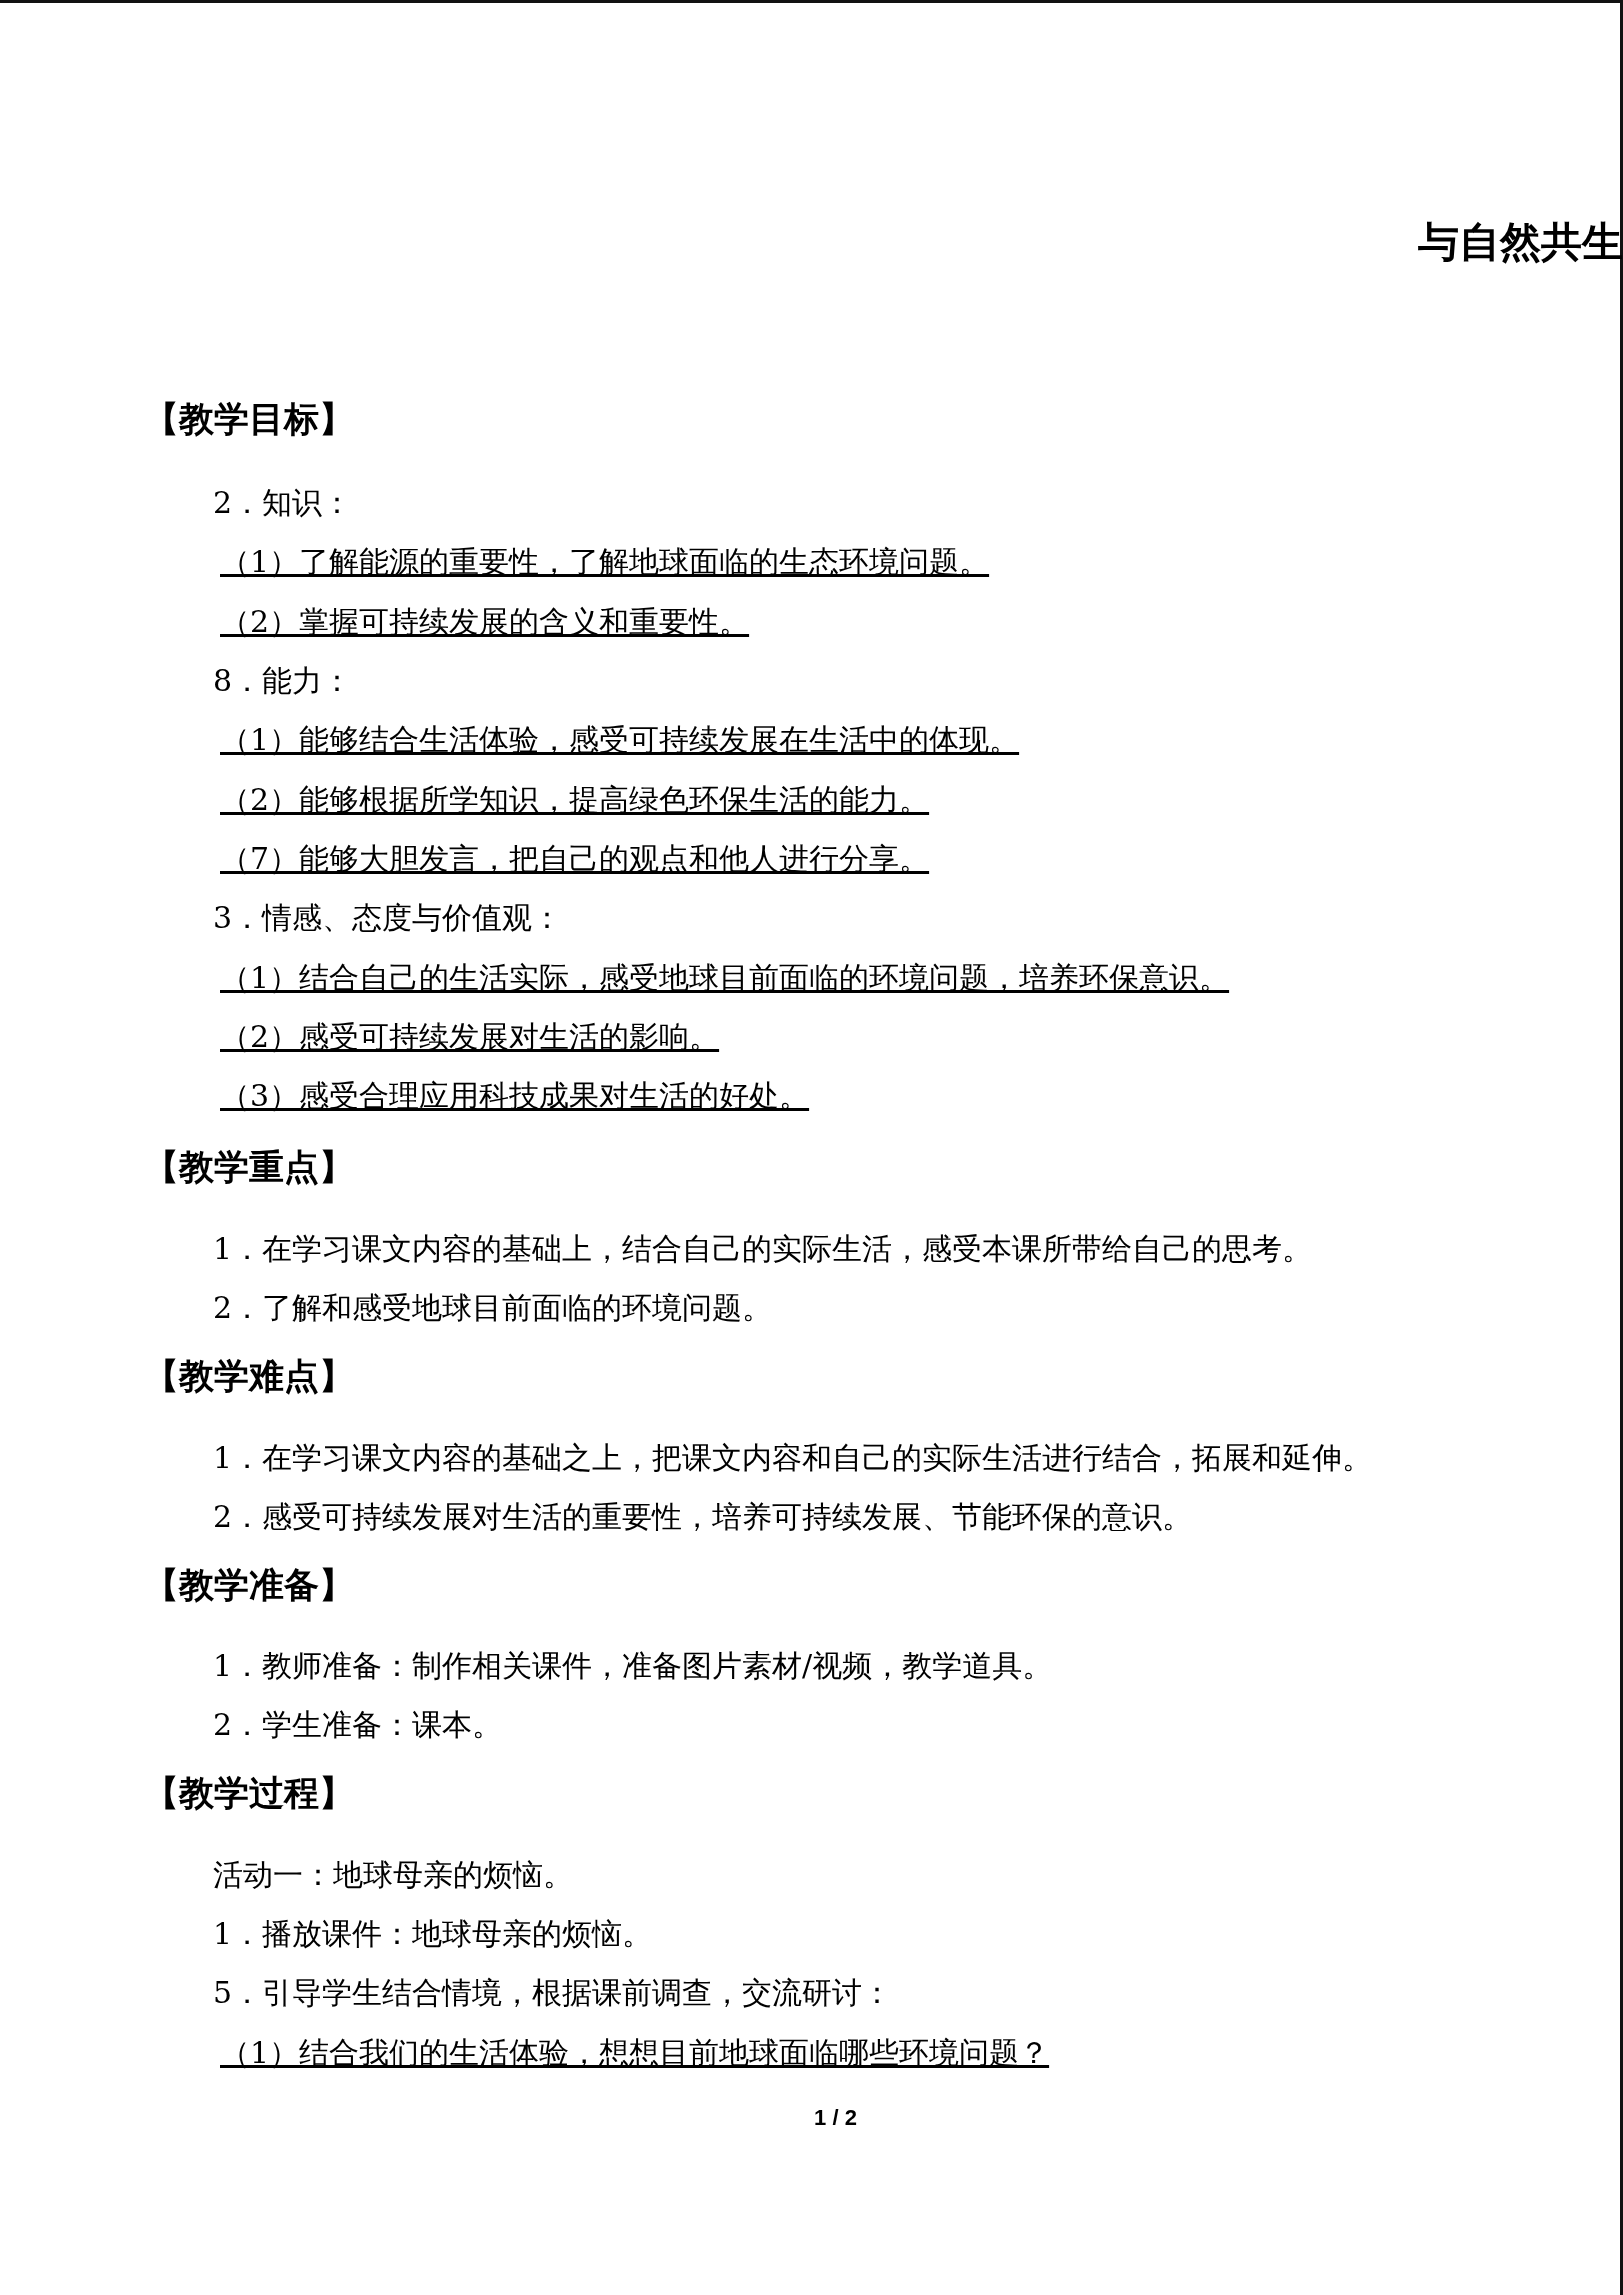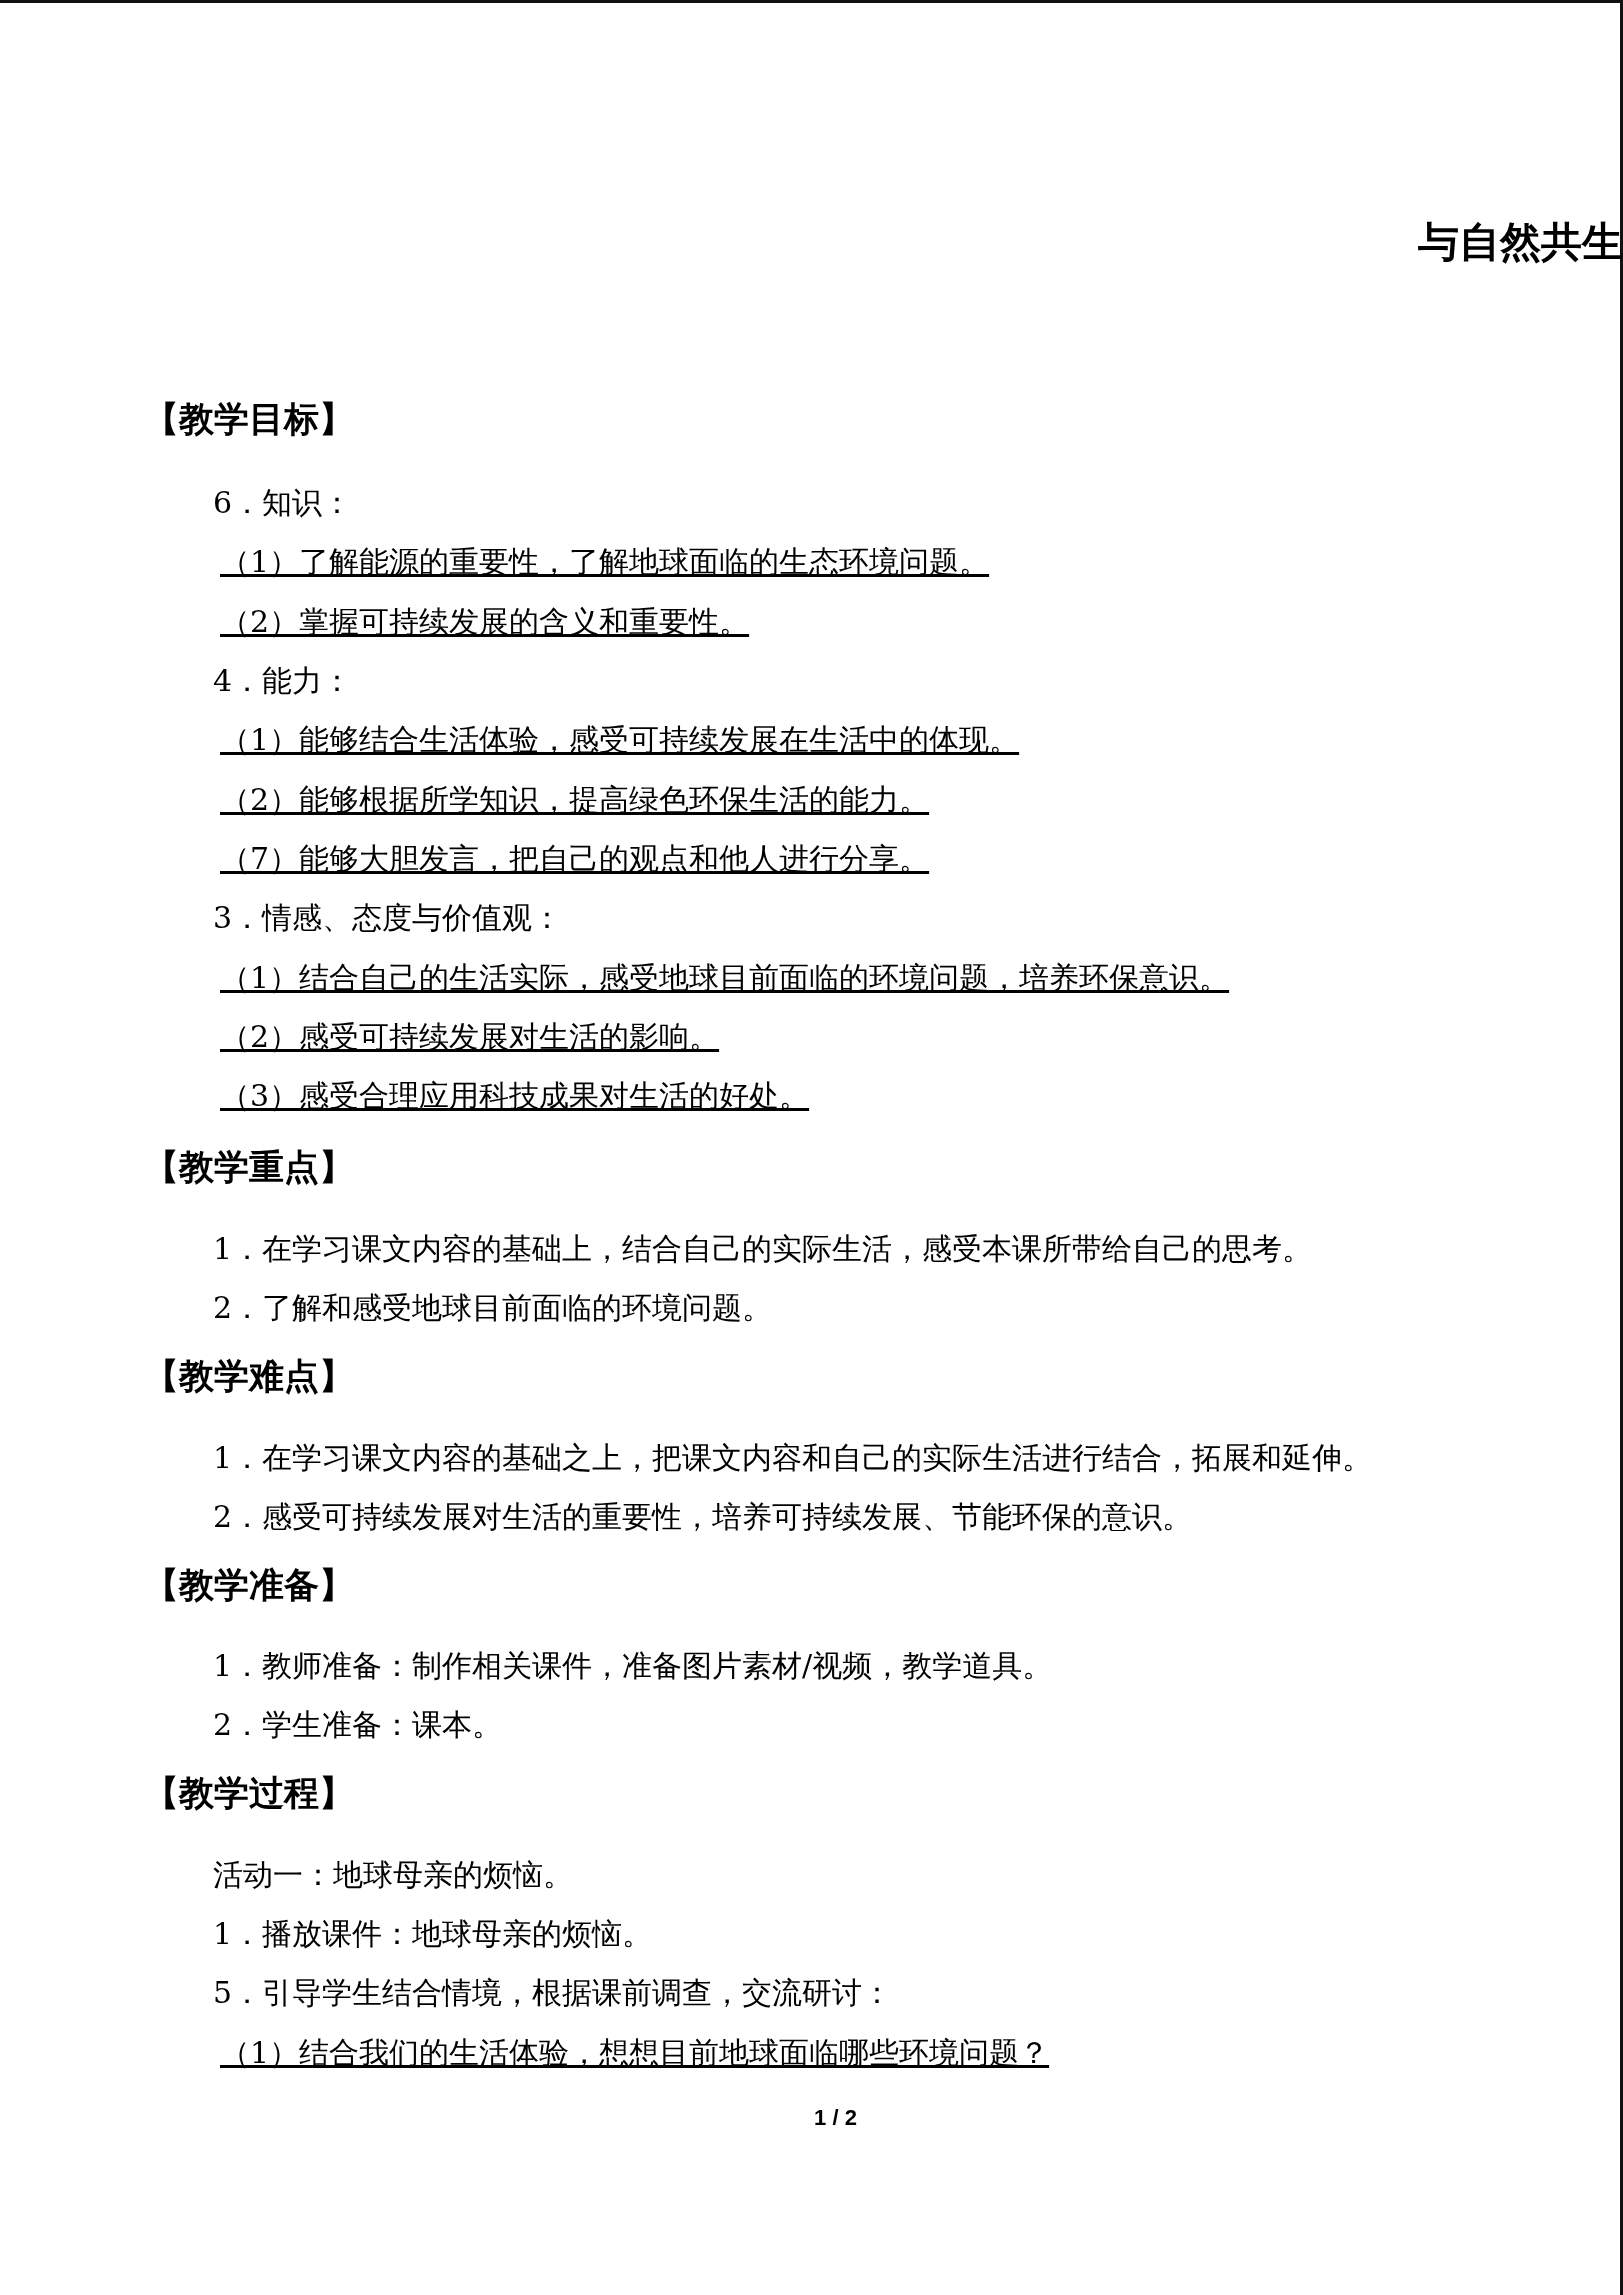--- a/index.html
+++ b/index.html
@@ -29,24 +29,24 @@
 </style>
 </head>
 <body>
 
 <div class="top-border"></div>
 <div class="right-border"></div>
 
 <div class="title">与自然共生</div>
 
 <div class="heading" style="top:397px">【教学目标】</div>
-<div class="line l1" style="top:484px">6．知识：</div>
+<div class="line l1" style="top:484px">2．知识：</div>
 <div class="line l2" style="top:543px">（1）了解能源的重要性，了解地球面临的生态环境问题。</div>
 <div class="line l2" style="top:603px">（2）掌握可持续发展的含义和重要性。</div>
-<div class="line l1" style="top:662px">4．能力：</div>
+<div class="line l1" style="top:662px">8．能力：</div>
 <div class="line l2" style="top:721px">（1）能够结合生活体验，感受可持续发展在生活中的体现。</div>
 <div class="line l2" style="top:781px">（2）能够根据所学知识，提高绿色环保生活的能力。</div>
 <div class="line l2" style="top:840px">（7）能够大胆发言，把自己的观点和他人进行分享。</div>
 <div class="line l1" style="top:899px">3．情感、态度与价值观：</div>
 <div class="line l2" style="top:959px">（1）结合自己的生活实际，感受地球目前面临的环境问题，培养环保意识。</div>
 <div class="line l2" style="top:1018px">（2）感受可持续发展对生活的影响。</div>
 <div class="line l2" style="top:1077px">（3）感受合理应用科技成果对生活的好处。</div>
 
 <div class="heading" style="top:1145px">【教学重点】</div>
 <div class="line l1" style="top:1230px">1．在学习课文内容的基础上，结合自己的实际生活，感受本课所带给自己的思考。</div>

